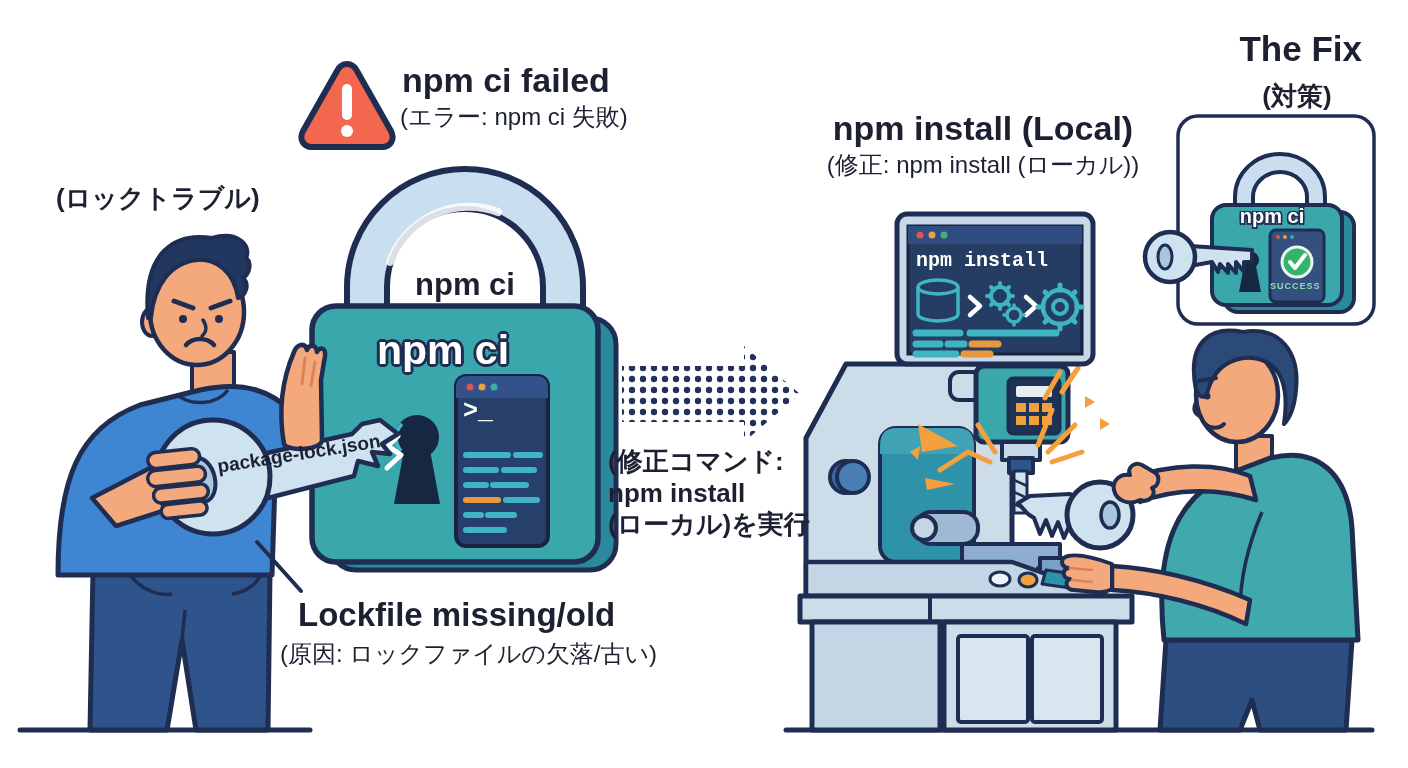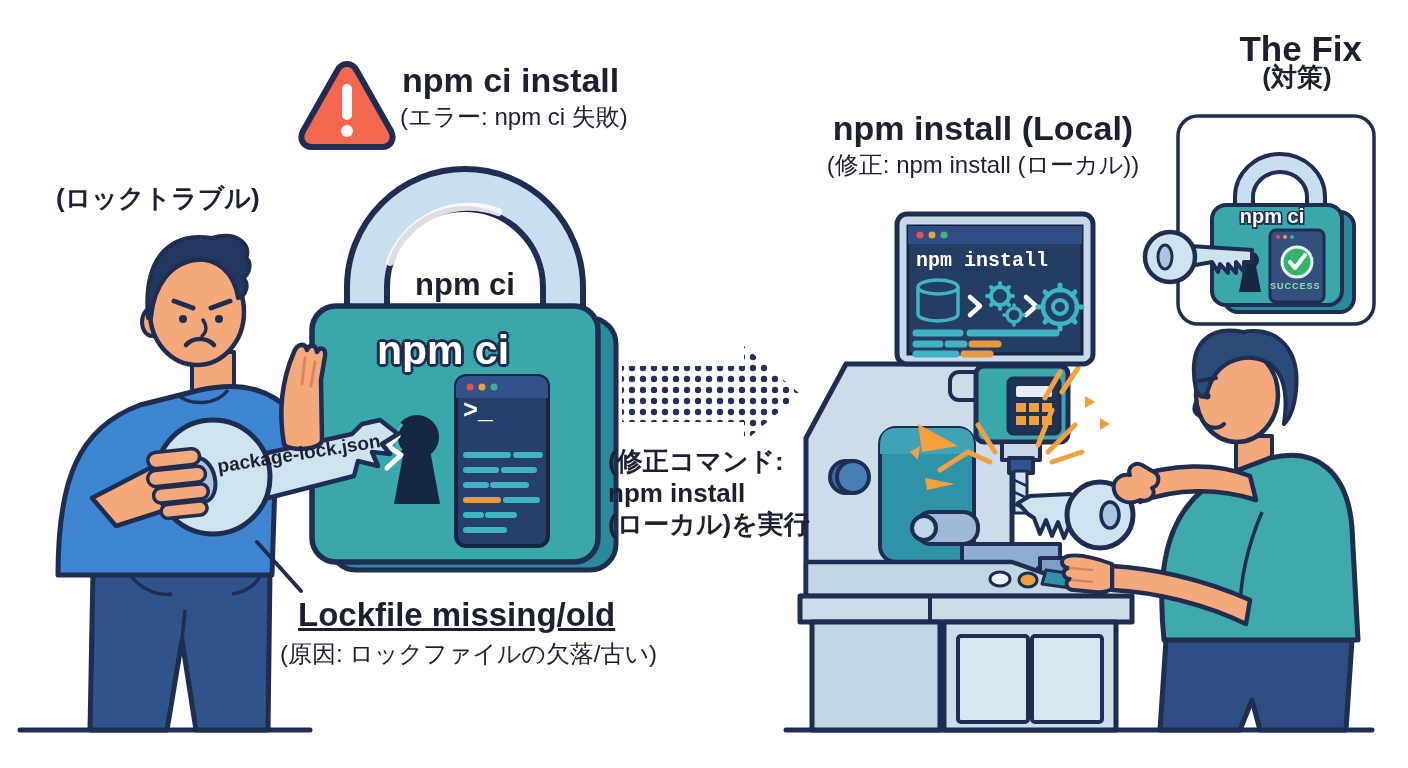--- a/index.html
+++ b/index.html
@@ -284,43 +284,43 @@
     <g>
       <path d="M1190,246 L1252,250 L1252,262 L1244,262 L1244,272 L1236,262 L1236,273 L1228,264 L1228,273 L1220,264 L1218,272 L1212,262 L1190,266 Z" fill="#cfe2ef" stroke="#1f2d52" stroke-width="4" stroke-linejoin="round"></path>
       <circle cx="1170" cy="257" r="25" fill="#cfe2ef" stroke="#1f2d52" stroke-width="4.5"></circle>
       <ellipse cx="1165" cy="257" rx="7" ry="12" fill="#a8c6dc" stroke="#1f2d52" stroke-width="3"></ellipse>
     </g>
   </g>
 </svg>
 
 <div class="txt sub2" style="left:56px;top:184px;">(ロックトラブル)</div>
 
-<div class="txt h1" style="left:402px;top:62px;font-size:34px;">npm ci install</div>
+<div class="txt h1" style="left:402px;top:62px;font-size:34px;">npm ci failed</div>
 <div class="txt sub" style="left:400px;top:104px;">(エラー: npm ci 失敗)</div>
 
 <div class="txt center" style="left:398px;top:268px;width:134px;font-size:31px;font-weight:800;">npm ci</div>
 <div class="txt center lockwhite" style="left:368px;top:328px;width:150px;font-size:41px;">npm ci</div>
 
 <div class="txt center" style="left:208px;top:444px;width:182px;font-size:19px;font-weight:800;transform:rotate(-9deg);">package-lock.json</div>
 
 <div class="txt mono" style="left:463px;top:398px;font-size:25px;">&gt;_</div>
 
-<div class="txt h2" style="left:298px;top:597px;text-decoration:underline;">Lockfile missing/old</div>
+<div class="txt h2" style="left:298px;top:597px;">Lockfile missing/old</div>
 <div class="txt sub" style="left:280px;top:641px;">(原因: ロックファイルの欠落/古い)</div>
 
 <div class="txt note" style="left:608px;top:446px;width:220px;">
   <div>(修正コマンド:</div>
   <div>npm install</div>
   <div>(ローカル)を実行</div>
 </div>
 
 <div class="txt h2 center" style="left:828px;top:110px;width:310px;font-size:34px;">npm install (Local)</div>
 <div class="txt sub center" style="left:822px;top:152px;width:322px;">(修正: npm install (ローカル))</div>
 
 <div class="txt mono" style="left:916px;top:250px;font-size:20px;">npm install</div>
 
 <div class="txt h1 center" style="left:1232px;top:30px;width:130px;text-align:right;">The Fix</div>
-<div class="txt sub2 center" style="left:1232px;top:63px;width:130px;">(対策)</div>
+<div class="txt sub2 center" style="left:1232px;top:82px;width:130px;">(対策)</div>
 
 <div class="txt center lockwhite" style="left:1222px;top:206px;width:100px;font-size:20px;text-shadow:-1.5px -1.5px 0 #1f2d52,1.5px -1.5px 0 #1f2d52,-1.5px 1.5px 0 #1f2d52,1.5px 1.5px 0 #1f2d52;">npm ci</div>
 <div class="txt success" style="left:1270px;top:282px;width:34px;">SUCCESS</div>
 
 </div>
 
 </body></html>

